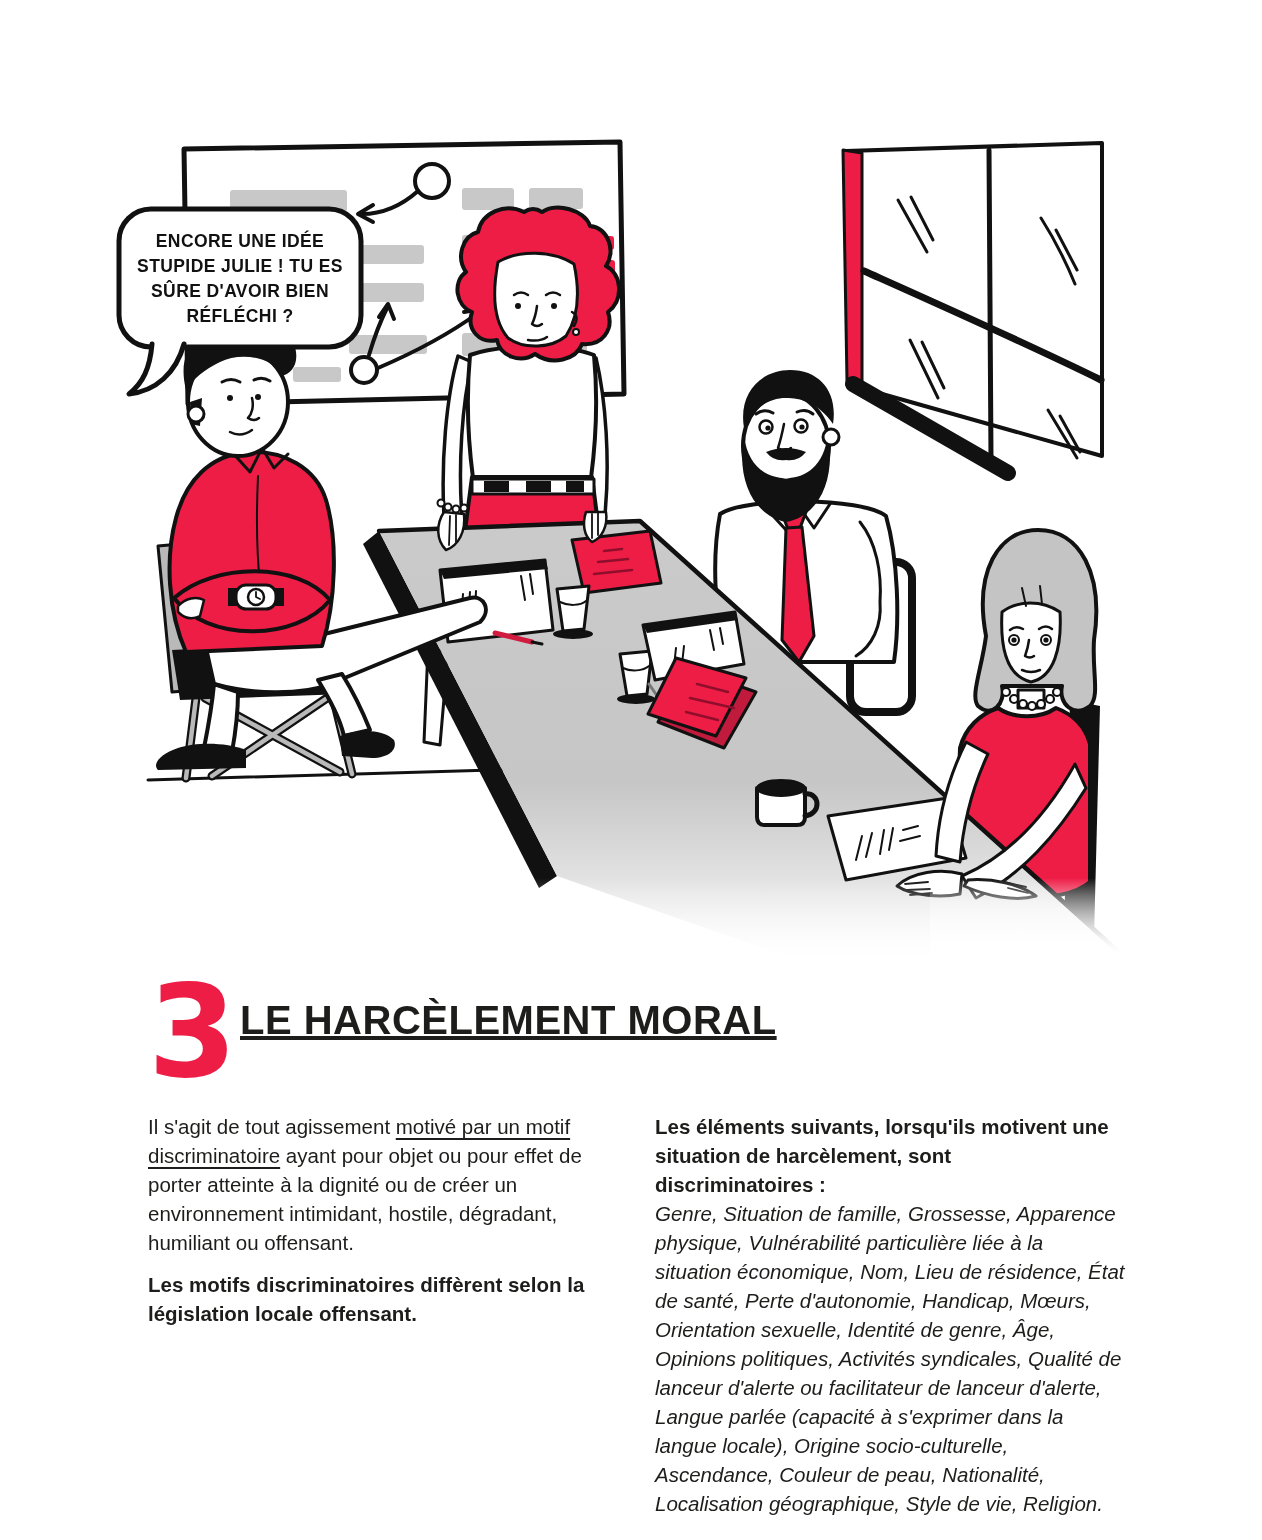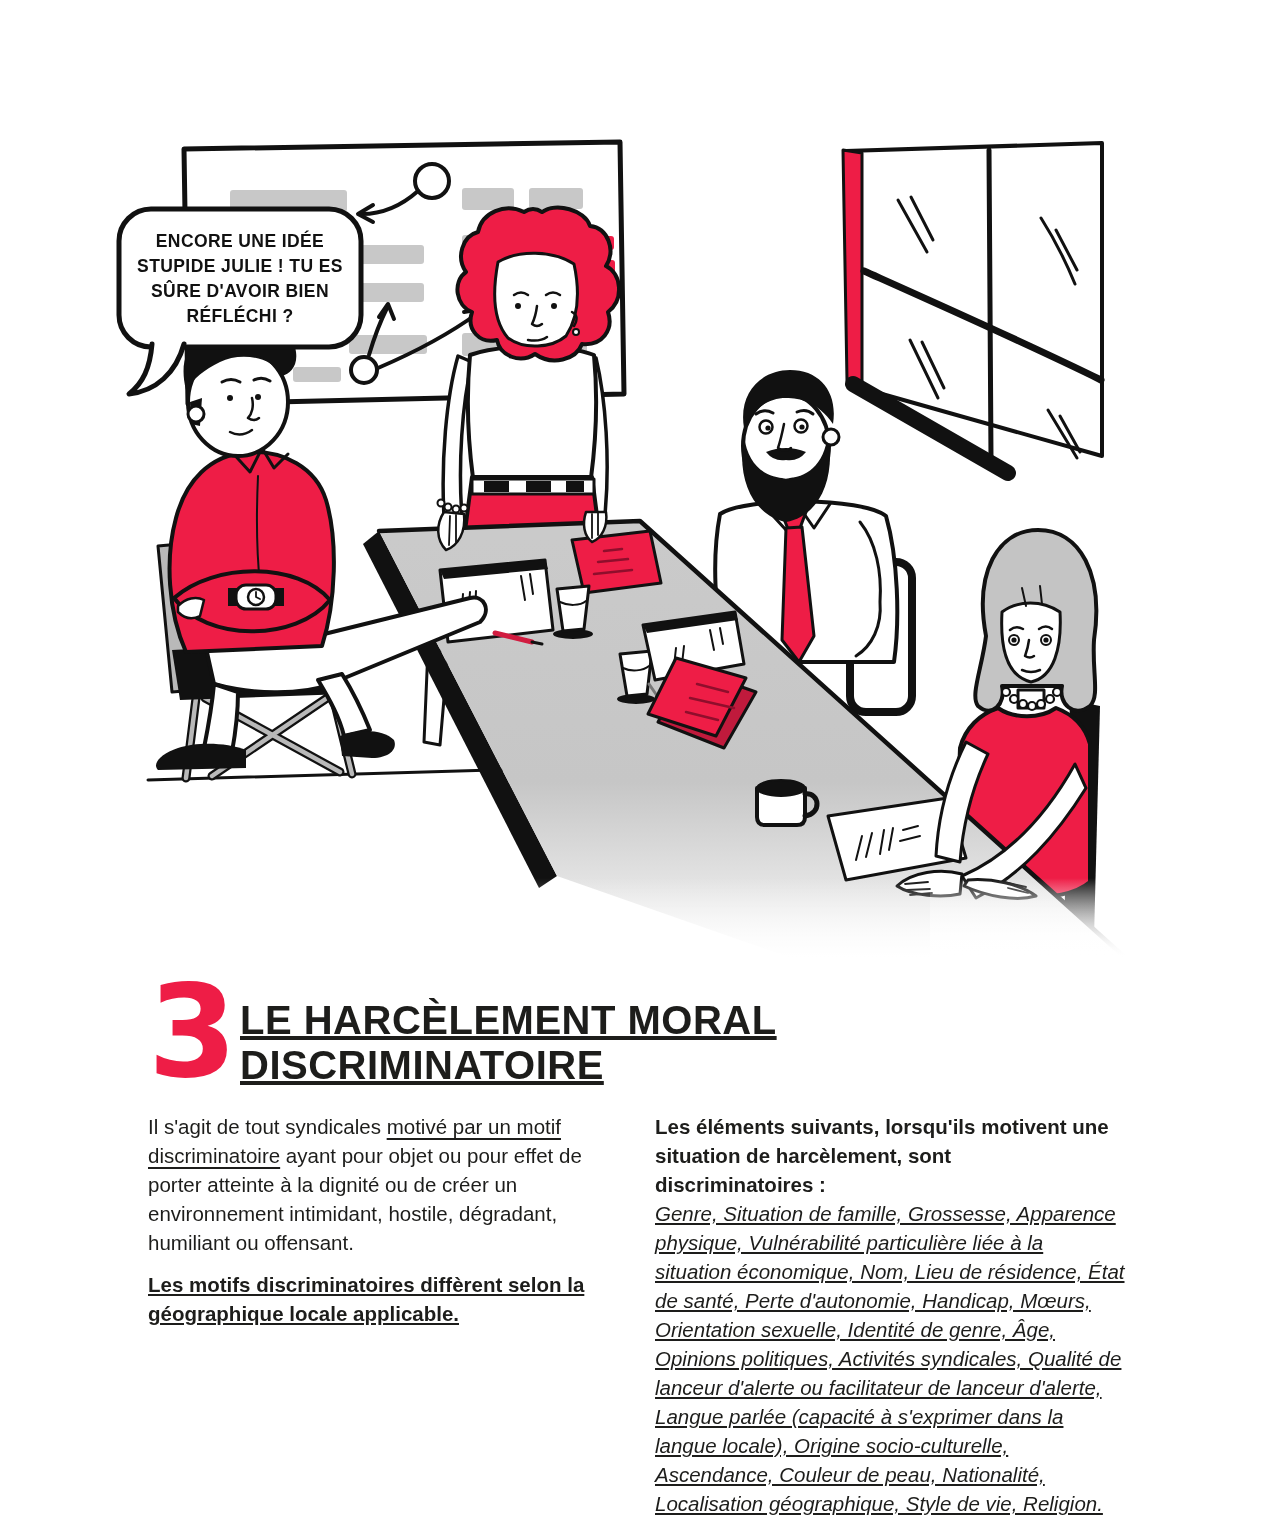--- a/index.html
+++ b/index.html
@@ -17,21 +17,21 @@
   }
   .section-title{
     margin:18px 0 0 0;font-size:40px;font-weight:bold;line-height:45px;letter-spacing:.5px;
     color:#1d1d1b;
   }
   .section-title span{display:block;text-decoration:underline;}
   .col{position:absolute;top:1112px;font-size:20.5px;line-height:29px;}
   .col-left{left:148px;width:486px;}
   .col-right{left:655px;width:470px;}
   .col p{margin:0 0 13px 0;}
-  .col p:last-child{margin-bottom:8px;text-decoration:underline;}
+  .col p:last-child{margin-bottom:8px;}
   .bold{font-weight:bold;}
   .italic{font-style:italic;}
   .u{text-decoration:underline;text-underline-offset:4px;text-decoration-thickness:1.5px;}
   .col-right p{margin:0;}
 </style>
 </head>
 <body>
 
 <div class="canvas">
 
@@ -313,27 +313,26 @@
       <text class="bubble-text" x="240" y="272" text-anchor="middle">STUPIDE JULIE ! TU ES</text>
       <text class="bubble-text" x="240" y="297" text-anchor="middle">SÛRE D'AVOIR BIEN</text>
       <text class="bubble-text" x="240" y="322" text-anchor="middle">RÉFLÉCHI ?</text>
     </g>
   </svg>
 
   <div class="section-head">
     <div class="big-number">3</div>
     <h1 class="section-title">
       <span>LE HARCÈLEMENT MORAL</span>
-      <span>DISCRIMINATOIRE</span>
     </h1>
   </div>
 
   <div class="col col-left">
-    <p><span>Il s'agit de tout syndicales </span><span class="u">motivé par un motif discriminatoire</span><span> ayant pour objet ou pour effet de porter atteinte à la dignité ou de créer un environnement intimidant, hostile, dégradant, humiliant ou offensant.</span></p>
-    <p class="bold">Les motifs discriminatoires diffèrent selon la géographique locale applicable.</p>
+    <p><span>Il s'agit de tout agissement </span><span class="u">motivé par un motif discriminatoire</span><span> ayant pour objet ou pour effet de porter atteinte à la dignité ou de créer un environnement intimidant, hostile, dégradant, humiliant ou offensant.</span></p>
+    <p class="bold">Les motifs discriminatoires diffèrent selon la législation locale offensant.</p>
   </div>
 
   <div class="col col-right">
     <p class="bold">Les éléments suivants, lorsqu'ils motivent une situation de harcèlement, sont discriminatoires&nbsp;:</p>
     <p class="italic">Genre, Situation de famille, Grossesse, Apparence physique, Vulnérabilité particulière liée à la situation économique, Nom, Lieu de résidence, État de santé, Perte d'autonomie, Handicap, Mœurs, Orientation sexuelle, Identité de genre, Âge, Opinions politiques, Activités syndicales, Qualité de lanceur d'alerte ou facilitateur de lanceur d'alerte, Langue parlée (capacité à s'exprimer dans la langue locale), Origine socio-culturelle, Ascendance, Couleur de peau, Nationalité, Localisation géographique, Style de vie, Religion.</p>
   </div>
 
 </div>
 
 </body></html>

